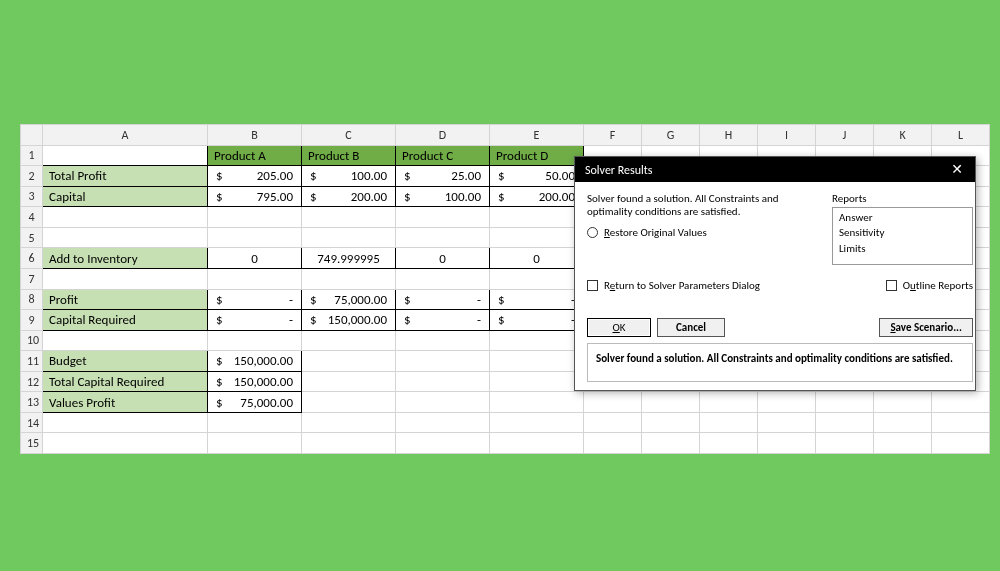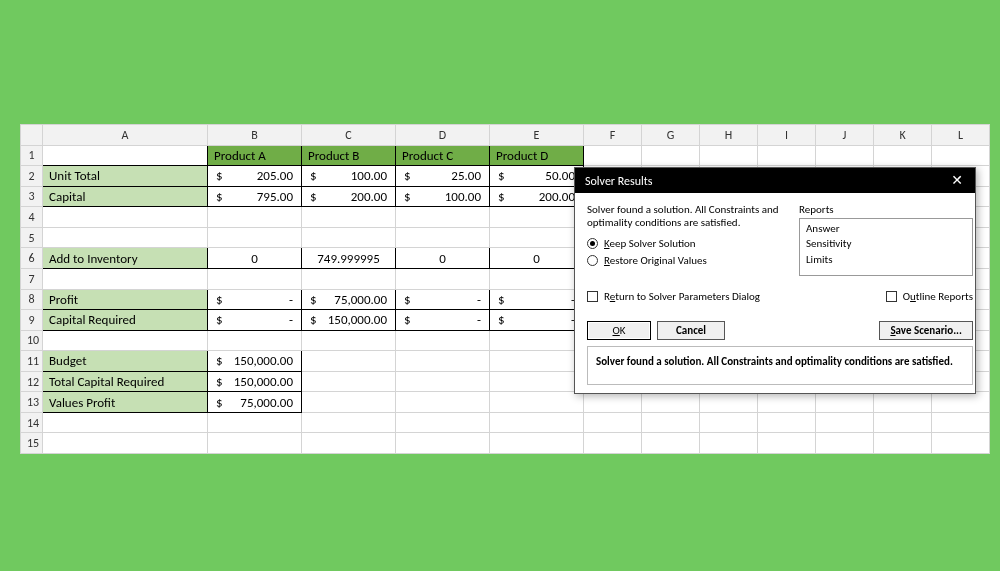--- a/index.html
+++ b/index.html
@@ -61,21 +61,21 @@
     .dollar .sym { padding-left: 2px; }
     .dollar .val { text-align: right; padding-right: 2px; }
     .col-A { width: 165px; }
     .col-BCDE { width: 94px; }
     .col-rest { width: 58px; }
 
     
     .dialog {
       position: absolute;
       left: 574px;
-      top: 167px;
+      top: 156px;
       width: 402px;
       background: #fff;
       border: 1px solid #555;
       box-shadow: 2px 2px 8px rgba(0,0,0,0.3);
       font-size: 11px;
       color: #000;
     }
     .dialog .titlebar {
       background: #000;
       color: #fff;
@@ -91,21 +91,21 @@
       cursor: pointer;
     }
     .dialog .body {
       padding: 10px 2px 8px 12px;
     }
     .dialog .toprow {
       display: flex;
       gap: 14px;
     }
     .dialog .col-left { flex: 1; }
-    .dialog .col-right { width: 174px; }
+    .dialog .col-right { width: 141px; }
     .dialog .msg { margin-bottom: 8px; }
     .radio-row { display: flex; align-items: center; gap: 6px; margin: 4px 0; }
     .radio-row .dot {
       width: 11px; height: 11px; border: 1px solid #333; border-radius: 50%; display:inline-block;
       position: relative;
     }
     .radio-row .dot.on::after {
       content: ""; position:absolute; left:2px; top:2px; width:5px; height:5px; background:#000; border-radius:50%;
     }
     .reports-box {
@@ -116,21 +116,21 @@
       line-height: 1.4;
       margin-top:2px;
     }
     .check-row {
       display: flex; align-items: center; gap: 6px; margin: 8px 0;
     }
     .check-row .sq {
       width: 11px; height: 11px; border: 1px solid #333; display: inline-block;
     }
     .checks { display: flex; justify-content: space-between; margin-top: 6px; gap: 32px; }
-    .btn-row { display: flex; justify-content: space-between; margin: 10px 0 6px 0; align-items: center;}
+    .btn-row { display: flex; justify-content: space-between; margin: 18px 0 6px 0; align-items: center;}
     .btn-row .left { display: flex; gap: 6px; }
     .btn {
       border: 1px solid #555;
       background: #f0f0f0;
       padding: 2px 18px;
       font-size: 11px;
       cursor: pointer;
       min-width: 64px;
       text-align: center;
       font-weight: bold;
@@ -193,21 +193,21 @@
           <td></td>
           <td></td>
           <td></td>
           <td></td>
           <td></td>
           <td></td>
     </tr>
 
     <tr>
       <th class="rowhdr">2</th>
-      <td class="cell-lightgreen cell-boxed">Unit Total</td>
+      <td class="cell-lightgreen cell-boxed">Total Profit</td>
       <td class="cell-boxed">
             <div class="dollar">
               <span class="sym">$</span>
               <span class="val">205.00</span>
             </div>
           </td>
       <td class="cell-boxed">
             <div class="dollar">
               <span class="sym">$</span>
               <span class="val">100.00</span>
@@ -522,24 +522,20 @@
 
 <div class="dialog">
   <div class="titlebar">
     <span>Solver Results</span>
     <span class="close">✕</span>
   </div>
   <div class="body">
     <div class="toprow">
       <div class="col-left">
         <div class="msg">Solver found a solution.  All Constraints and optimality conditions are satisfied.</div>
-        <div class="radio-row">
-          <span class="dot on"></span>
-          <span><u class="acc">K</u><span>eep Solver Solution</span></span>
-        </div>
         <div class="radio-row">
           <span class="dot"></span>
           <span><u class="acc">R</u><span>estore Original Values</span></span>
         </div>
       </div>
       <div class="col-right">
         <div>Reports</div>
         <div class="reports-box">
           <div>Answer</div>
           <div>Sensitivity</div>

